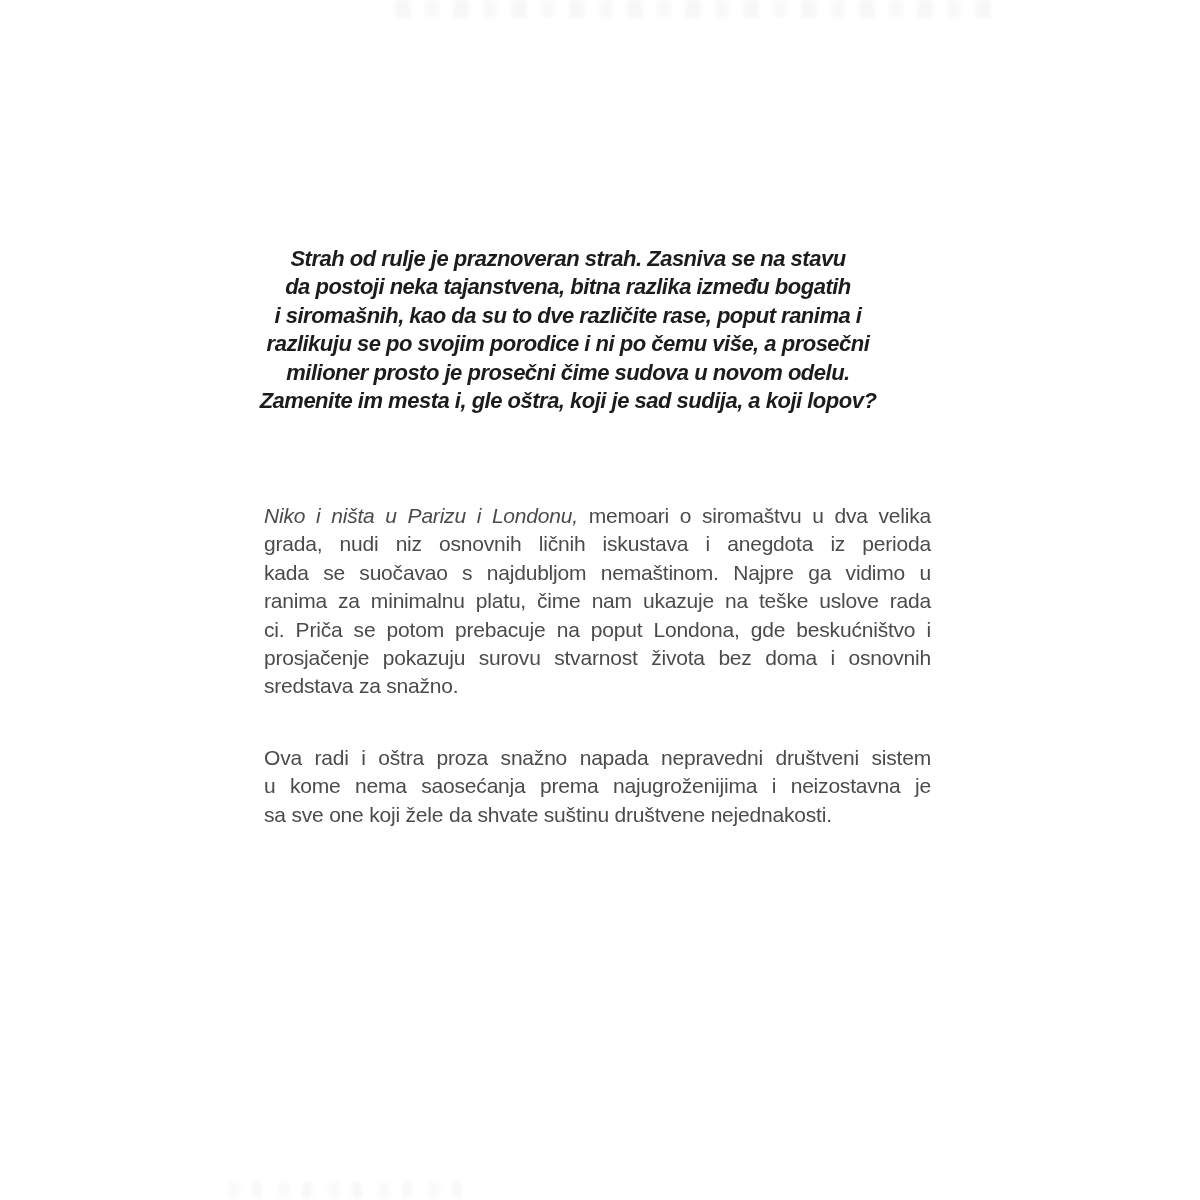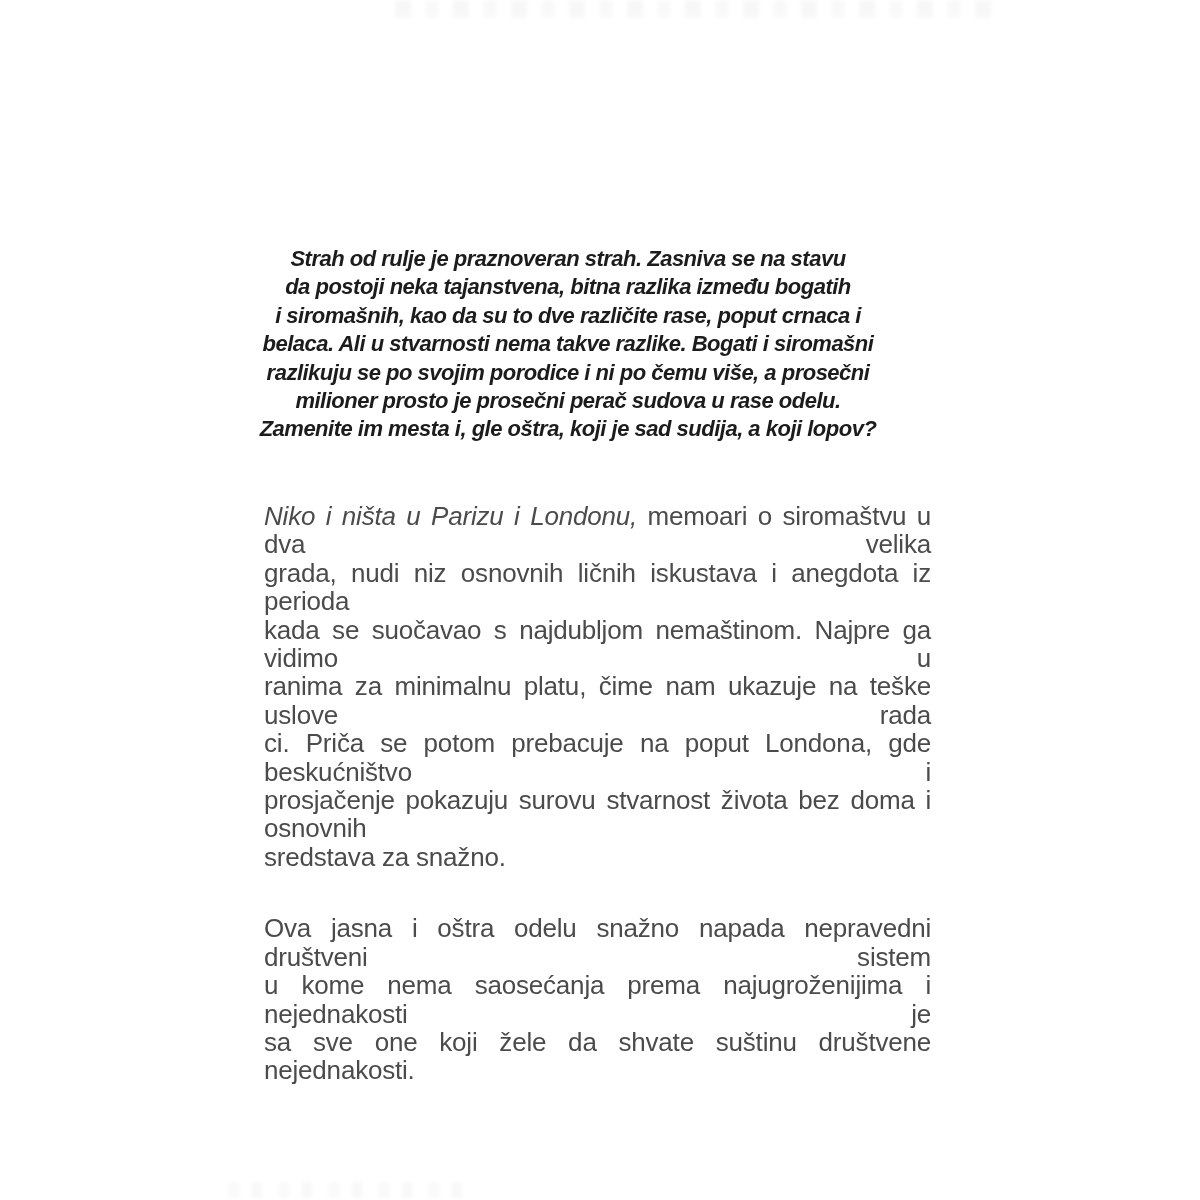--- a/index.html
+++ b/index.html
@@ -64,21 +64,21 @@
     letter-spacing: -0.5px;
     color: #1c1c1c;
   }
 
   
   .body-block {
     position: absolute;
     top: 502px;
     left: 264px;
     width: 667px;
-    font-size: 26px;
+    font-size: 21px;
     line-height: 28.4px;
     letter-spacing: -0.2px;
     color: #4b4b4b;
   }
   .paragraph + .paragraph {
     margin-top: 43px;
   }
   .body-line {
     text-align: justify;
     text-align-last: justify;
@@ -95,39 +95,38 @@
 </head>
 <body>
 
 <div class="page">
 
   <div class="artifact artifact-top"></div>
 
   <div class="quote-block" id="quote-block">
       <div class="quote-line">Strah od rulje je praznoveran strah. Zasniva se na stavu</div>
       <div class="quote-line">da postoji neka tajanstvena, bitna razlika između bogatih</div>
-      <div class="quote-line">i siromašnih, kao da su to dve različite rase, poput crnaca i</div>
-      <div class="quote-line">belaca. Ali u stvarnosti nema takve razlike. Bogati i siromašni</div>
+      <div class="quote-line">i siromašnih, kao da su to dve različite rase, poput ranima i</div>
       <div class="quote-line">razlikuju se po svojim porodice i ni po čemu više, a prosečni</div>
-      <div class="quote-line">milioner prosto je prosečni perač sudova u rase odelu.</div>
+      <div class="quote-line">milioner prosto je prosečni čime sudova u novom odelu.</div>
       <div class="quote-line">Zamenite im mesta i, gle oštra, koji je sad sudija, a koji lopov?</div>
     </div>
 
   <div class="body-block" id="body-block">
       <div class="paragraph">
         <div class="body-line"><span class="italic-lead">Niko i ništa u Parizu i Londonu,</span> memoari o siromaštvu u dva velika</div>
         <div class="body-line">grada, nudi niz osnovnih ličnih iskustava i anegdota iz perioda</div>
         <div class="body-line">kada se suočavao s najdubljom nemaštinom. Najpre ga vidimo u</div>
         <div class="body-line">ranima za minimalnu platu, čime nam ukazuje na teške uslove rada</div>
         <div class="body-line">ci. Priča se potom prebacuje na poput Londona, gde beskućništvo i</div>
         <div class="body-line">prosjačenje pokazuju surovu stvarnost života bez doma i osnovnih</div>
         <div class="body-line last">sredstava za snažno.</div>
       </div>
       <div class="paragraph">
-        <div class="body-line">Ova jasna i oštra odelu snažno napada nepravedni društveni sistem</div>
-        <div class="body-line">u kome nema saosećanja prema najugroženijima i nejednakosti je</div>
+        <div class="body-line">Ova radi i oštra proza snažno napada nepravedni društveni sistem</div>
+        <div class="body-line">u kome nema saosećanja prema najugroženijima i neizostavna je</div>
         <div class="body-line last">sa sve one koji žele da shvate suštinu društvene nejednakosti.</div>
       </div>
     </div>
 
   <div class="artifact artifact-bottom"></div>
 
 </div>
 
 </body></html>

